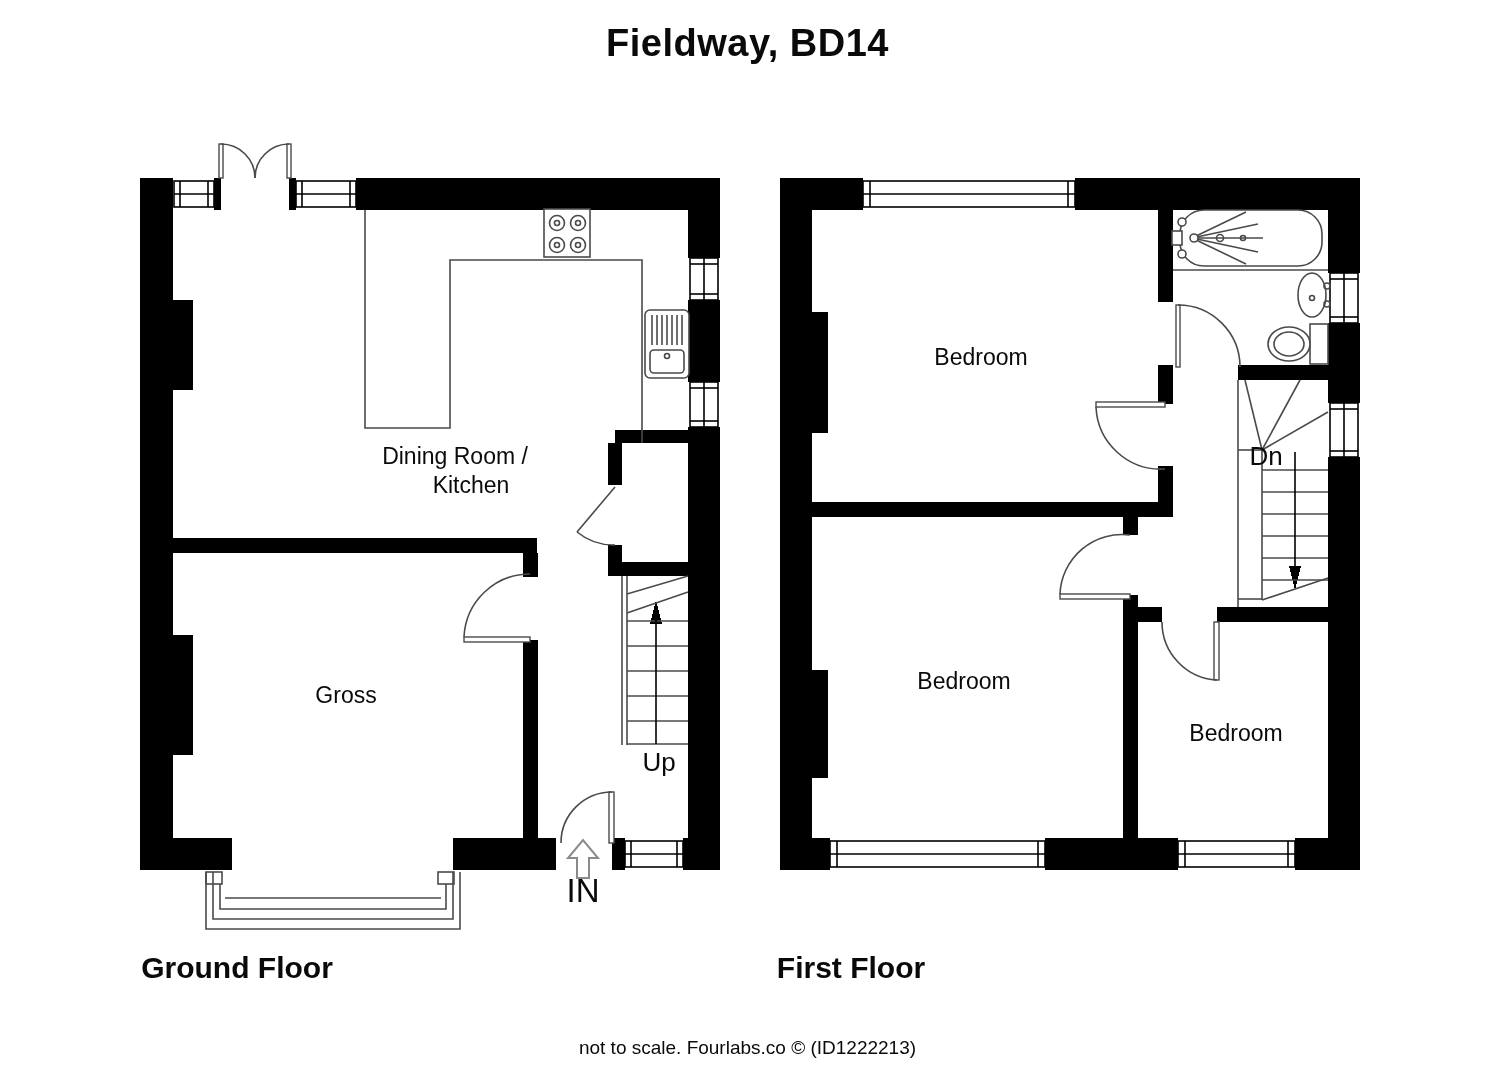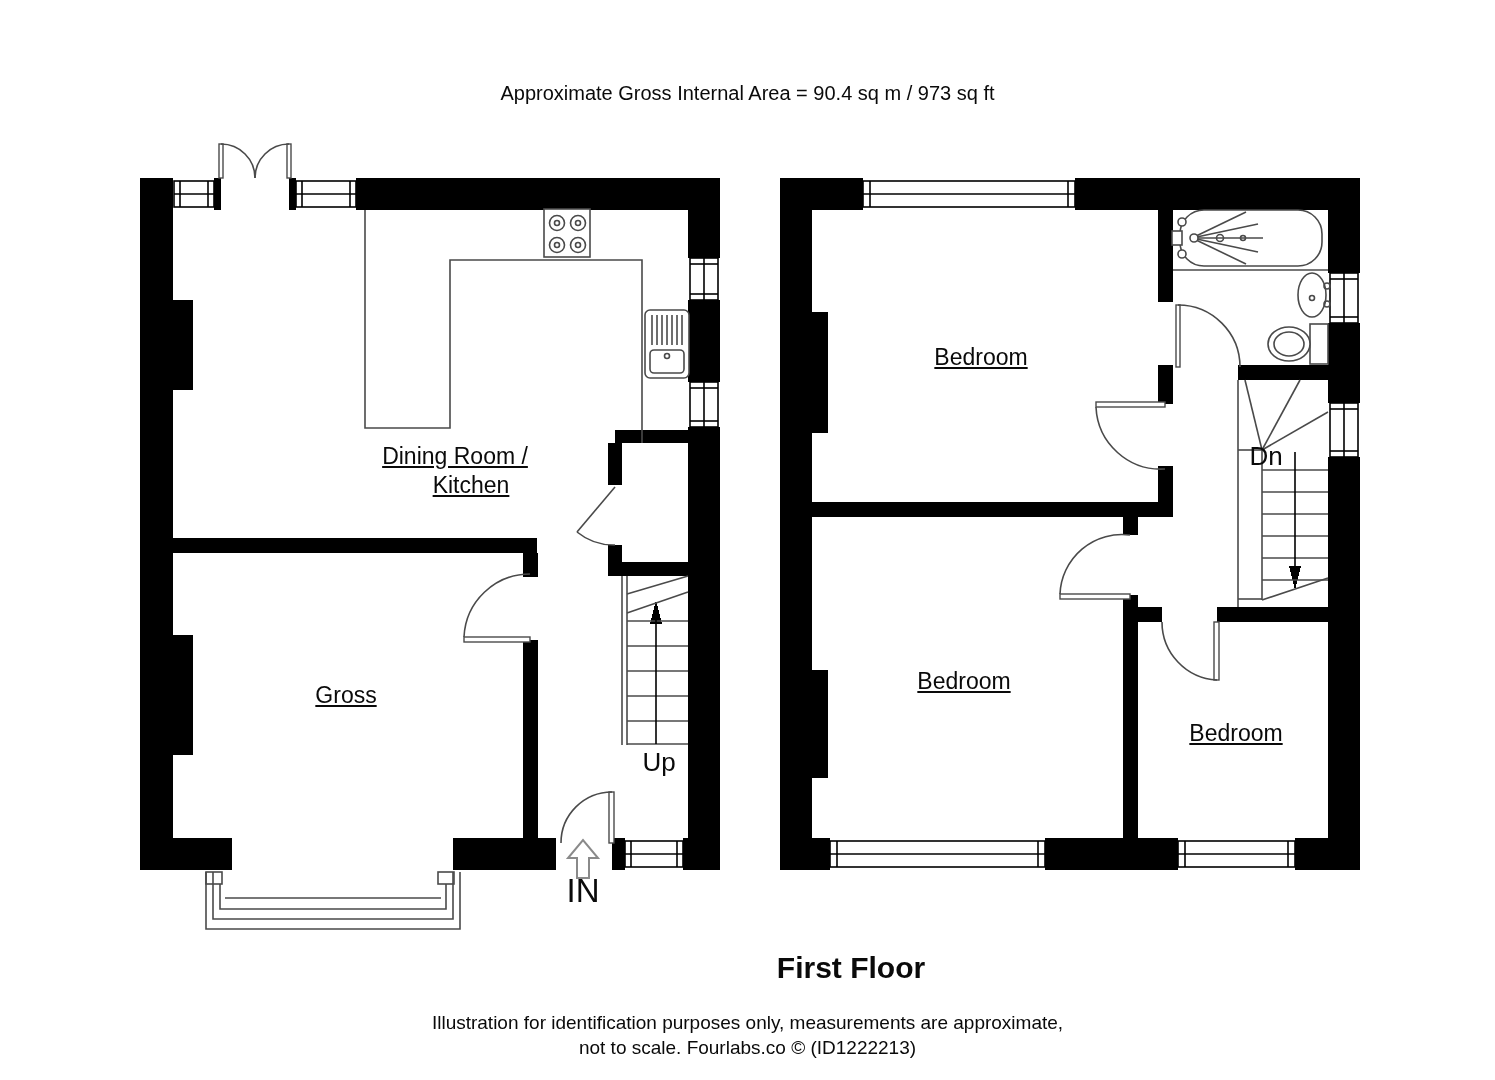--- a/index.html
+++ b/index.html
@@ -4,21 +4,21 @@
 <style>
   html,body{margin:0;padding:0;background:#ffffff;}
   .stage{position:relative;width:1495px;height:1080px;background:#ffffff;overflow:hidden;
          font-family:"Liberation Sans", sans-serif;color:#0a0a0a;}
   .stage svg{position:absolute;left:0;top:0;}
   .lbl{position:absolute;white-space:pre;color:#0a0a0a;}
   .center{left:0;right:0;text-align:center;}
   .anchor{transform:translateX(-50%);}
   .title{top:22px;font-size:38px;font-weight:bold;letter-spacing:.5px;}
   .subtitle{top:82px;font-size:20px;}
-  .room{font-size:23px;text-decoration:underline;}
+  .room{font-size:23px;}
   .stair{font-size:26px;}
   .inlbl{font-size:33px;}
   .floorname{font-size:30px;font-weight:bold;}
   .footer1{top:1012px;font-size:19px;}
   .footer2{top:1037px;font-size:19px;}
   .walls{shape-rendering:crispEdges;}
   .thin{fill:none;stroke-width:1.6px;}
   .frame{stroke-width:1.6px;}
   .leaf{fill:#ffffff;stroke-width:1.4px;}
 </style>
@@ -282,31 +282,31 @@
       <line x1="1262" y1="536" x2="1328" y2="536"></line>
       <line x1="1262" y1="558" x2="1328" y2="558"></line>
       <line x1="1262" y1="580" x2="1328" y2="580"></line>
       <line x1="1238" y1="599" x2="1262" y2="599"></line>
       <line x1="1262" y1="600" x2="1328" y2="578"></line>
       <line x1="1295" y1="452" x2="1295" y2="570" stroke="#000000"></line>
     </g>
   </g>
 </svg>
 
-<div class="lbl subtitle center">Approximate Gross Internal Area = 90.4 sq m / 973 sq ft</div>
+<div class="lbl title center">Fieldway, BD14</div>
 
 <div class="lbl room anchor" style="left:455px;top:443px;">Dining Room /</div>
 <div class="lbl room anchor" style="left:471px;top:472px;">Kitchen</div>
 <div class="lbl room anchor" style="left:346px;top:682px;">Gross</div>
 <div class="lbl stair anchor" style="left:659px;top:747px;">Up</div>
 <div class="lbl inlbl anchor" style="left:583px;top:872px;text-align:center;">IN</div>
 
 <div class="lbl room anchor" style="left:981px;top:344px;">Bedroom</div>
 <div class="lbl room anchor" style="left:964px;top:668px;">Bedroom</div>
 <div class="lbl room anchor" style="left:1236px;top:720px;">Bedroom</div>
 <div class="lbl stair anchor" style="left:1266px;top:399px;margin-top:42px;">Dn</div>
 
+<div class="lbl floorname anchor" style="left:237px;top:951px;">Ground Floor</div>
 <div class="lbl floorname anchor" style="left:851px;top:951px;">First Floor</div>
 
-<div class="lbl footer1 center">Illustration for identification purposes only, measurements are approximate,</div>
 <div class="lbl footer2 center">not to scale. Fourlabs.co © (ID1222213)</div>
 
 </div>
 
 </body></html>

